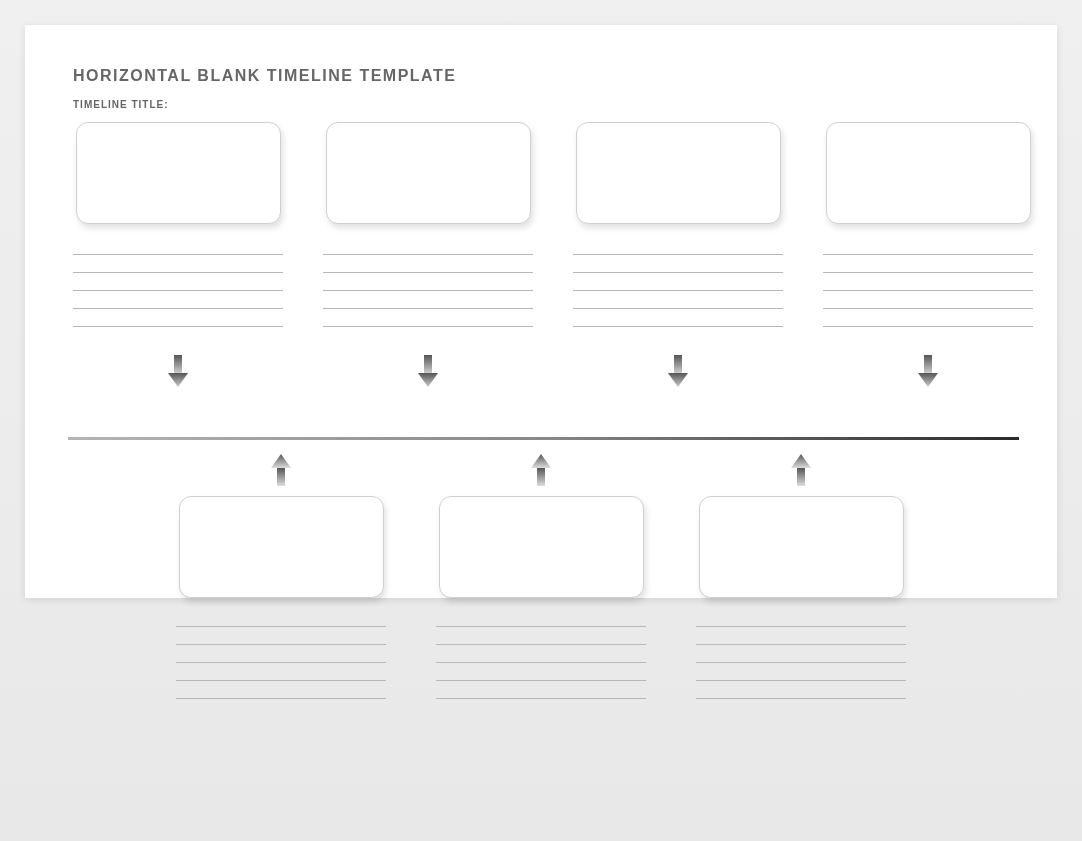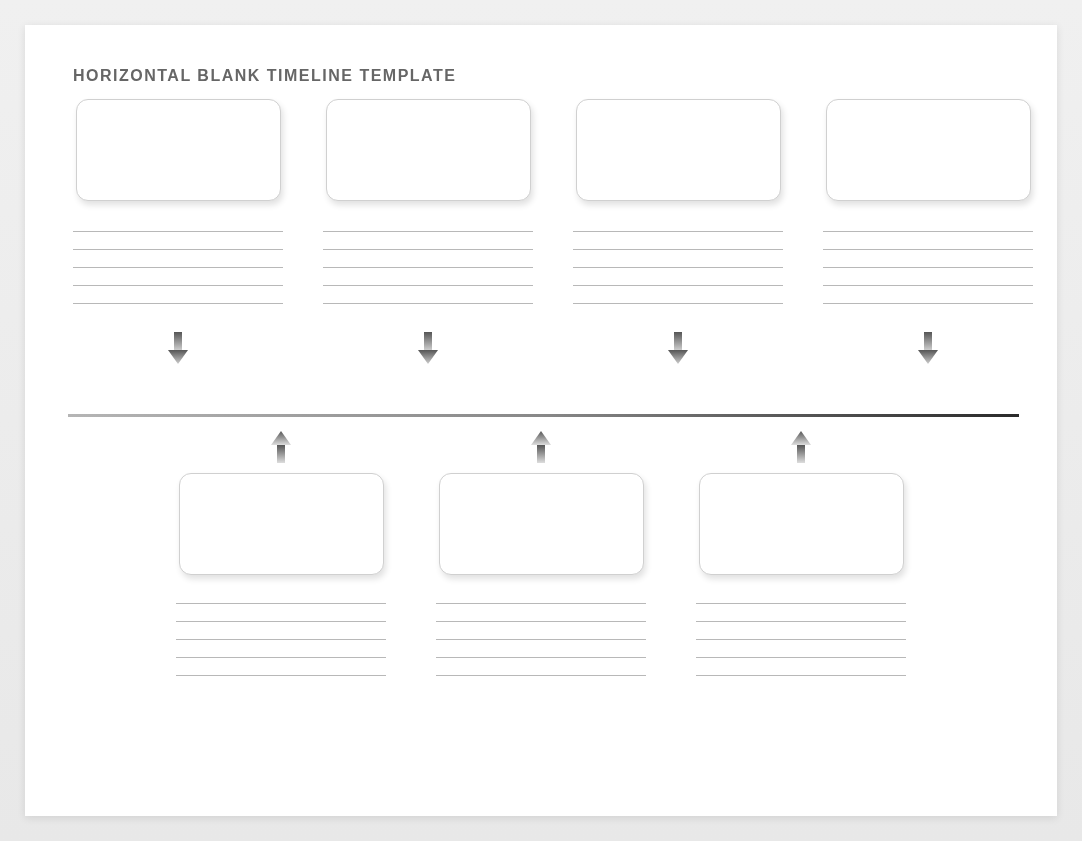--- a/index.html
+++ b/index.html
@@ -9,21 +9,21 @@
     }
     body {
       background: linear-gradient(to bottom, #f0f0f0 0%, #e8e8e8 100%);
       font-family: Arial, sans-serif;
       padding: 25px;
       min-height: 841px;
     }
     .page {
       background: #ffffff;
       width: 1032px;
-      height: 791px;
+      height: 573px;
       margin: 0 auto;
       box-shadow: 0 2px 8px rgba(0,0,0,0.1);
       padding: 42px 48px 30px 48px;
       position: relative;
     }
     .header-title {
       font-size: 16px;
       font-weight: bold;
       letter-spacing: 1.5px;
       color: #666666;
@@ -121,20 +121,21 @@
       display: flex;
       flex-direction: column;
       gap: 17px;
     }
   </style>
 </head>
 <body>
 
 <div class="page">
   <div class="header-title">HORIZONTAL BLANK TIMELINE TEMPLATE</div>
+  <div class="subtitle">TIMELINE TITLE:</div>
 
   <div class="timeline-container">
 
     <div class="top-row">
       <div class="event-column">
         <div class="event-box"></div>
         <div class="lines-group">
           <div class="line"></div>
           <div class="line"></div>
           <div class="line"></div>

